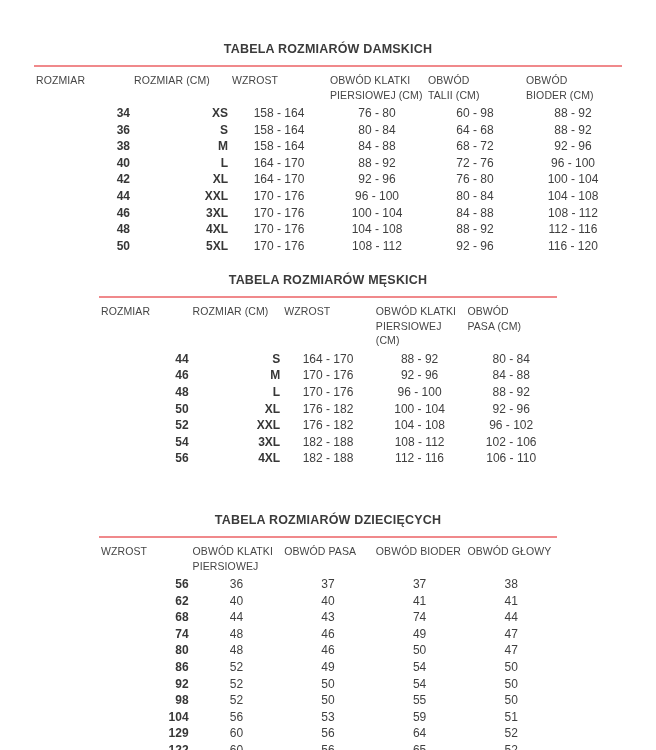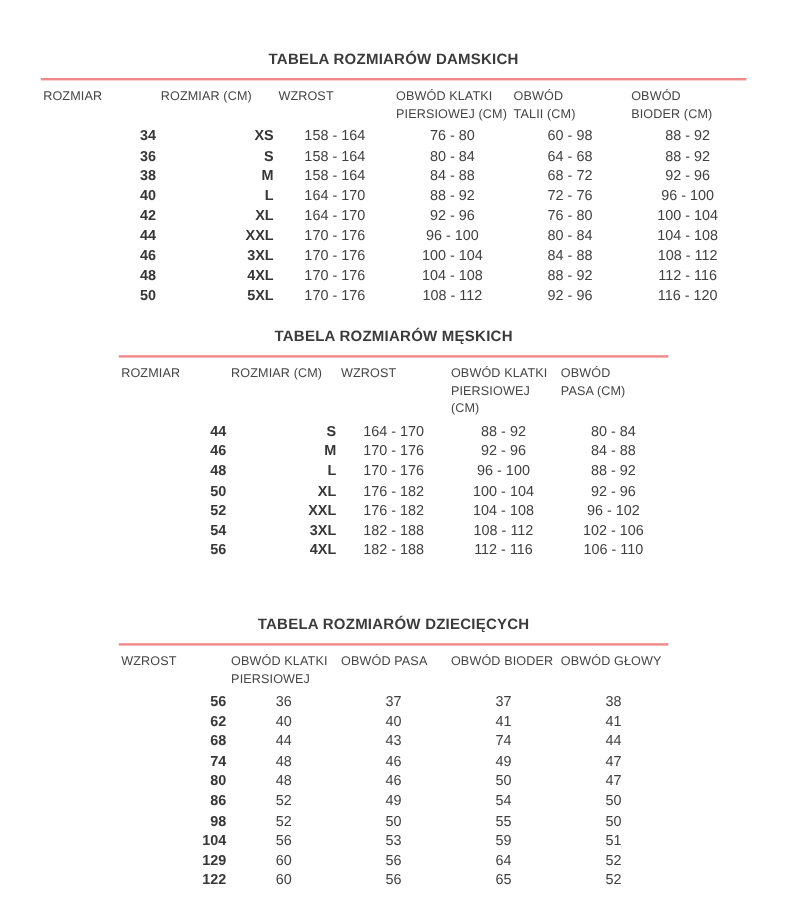--- a/index.html
+++ b/index.html
@@ -277,20 +277,27 @@
           <td>47</td>
         </tr>
         <tr>
           <td class="bold">86</td>
           <td>52</td>
           <td>49</td>
           <td>54</td>
           <td>50</td>
         </tr>
         <tr>
+          <td class="bold">92</td>
+          <td>52</td>
+          <td>50</td>
+          <td>54</td>
+          <td>50</td>
+        </tr>
+        <tr>
           <td class="bold">98</td>
           <td>52</td>
           <td>50</td>
           <td>55</td>
           <td>50</td>
         </tr>
         <tr>
           <td class="bold">104</td>
           <td>56</td>
           <td>53</td>

